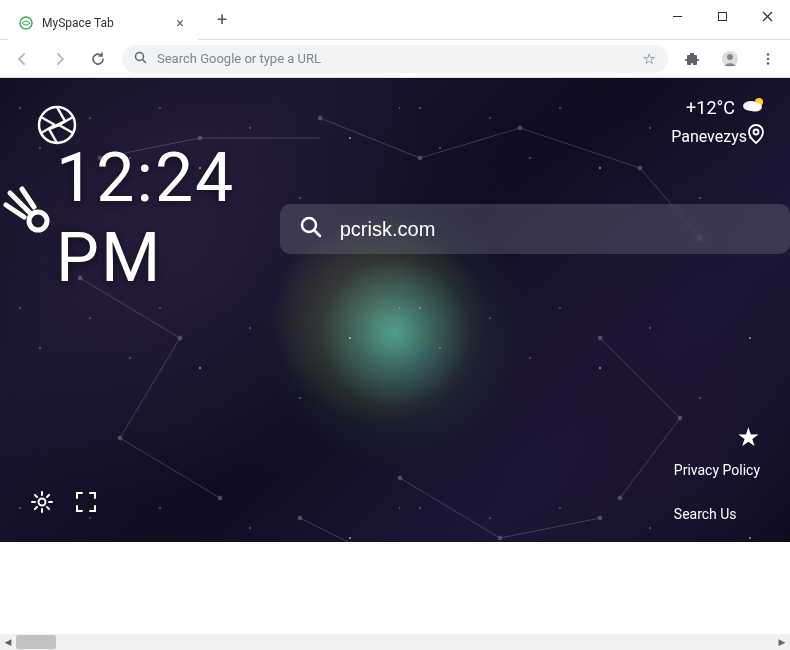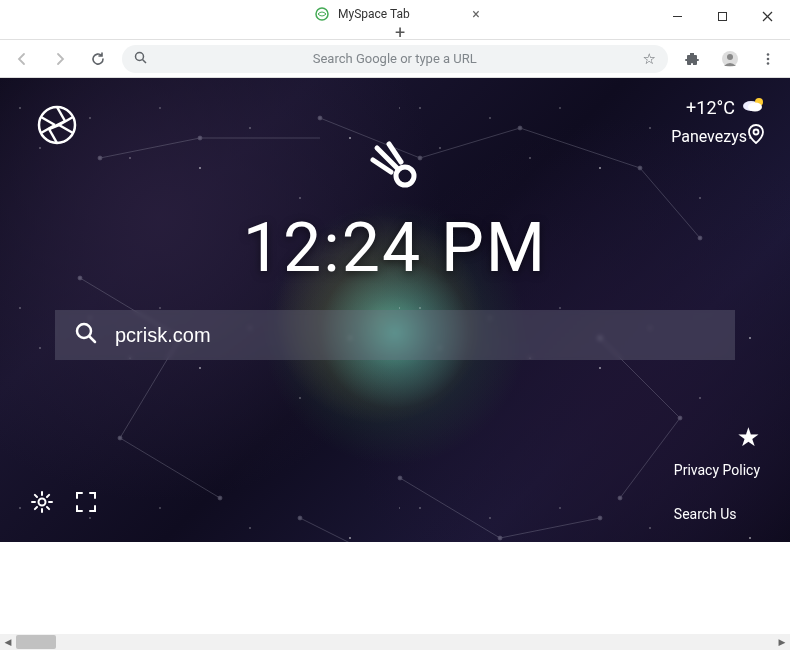--- a/index.html
+++ b/index.html
@@ -13,21 +13,20 @@
     }
 
     
     .window-titlebar {
       height: 40px;
       background: #fff;
       display: flex;
       align-items: center;
       position: relative;
       border-bottom: 1px solid #e0e0e0;
-      flex-direction: column;
     }
     .tab {
       display: flex;
       align-items: center;
       height: 34px;
       margin-top: 6px;
       margin-left: 8px;
       padding: 0 10px;
       background: #fff;
       border-radius: 8px 8px 0 0;
@@ -83,21 +82,20 @@
 
     
     .toolbar {
       height: 38px;
       background: #fff;
       display: flex;
       align-items: center;
       padding: 0 8px;
       gap: 10px;
       border-bottom: 1px solid #ddd;
-      text-align: center;
     }
     .nav-btn {
       width: 28px;
       height: 28px;
       display: flex;
       align-items: center;
       justify-content: center;
       border-radius: 50%;
       color: #5f6368;
     }
@@ -194,38 +192,38 @@
       justify-content: flex-end;
     }
 
     
     .center {
       position: absolute;
       top: 60px;
       left: 0;
       right: 0;
       display: flex;
-      flex-direction: column;
+      flex-direction: row;
       align-items: center;
     }
     .comet-icon { margin-bottom: 10px; }
     .clock {
       color: #fff;
       font-size: 68px;
       font-weight: 400;
       letter-spacing: 2px;
       text-shadow: 0 2px 8px rgba(0,0,0,0.5);
     }
     .search-bar {
       margin-top: 22px;
       width: 680px;
       height: 50px;
       background: rgba(120,120,140,0.35);
       backdrop-filter: blur(2px);
-      border-radius: 0;
+      border-radius: 10px;
       display: flex;
       align-items: center;
       padding: 12px 20px;
       gap: 18px;
     }
     .search-bar .sicon { color: #fff; flex-shrink: 0; }
     .search-input {
       flex: 1;
       background: transparent;
       border: none;

